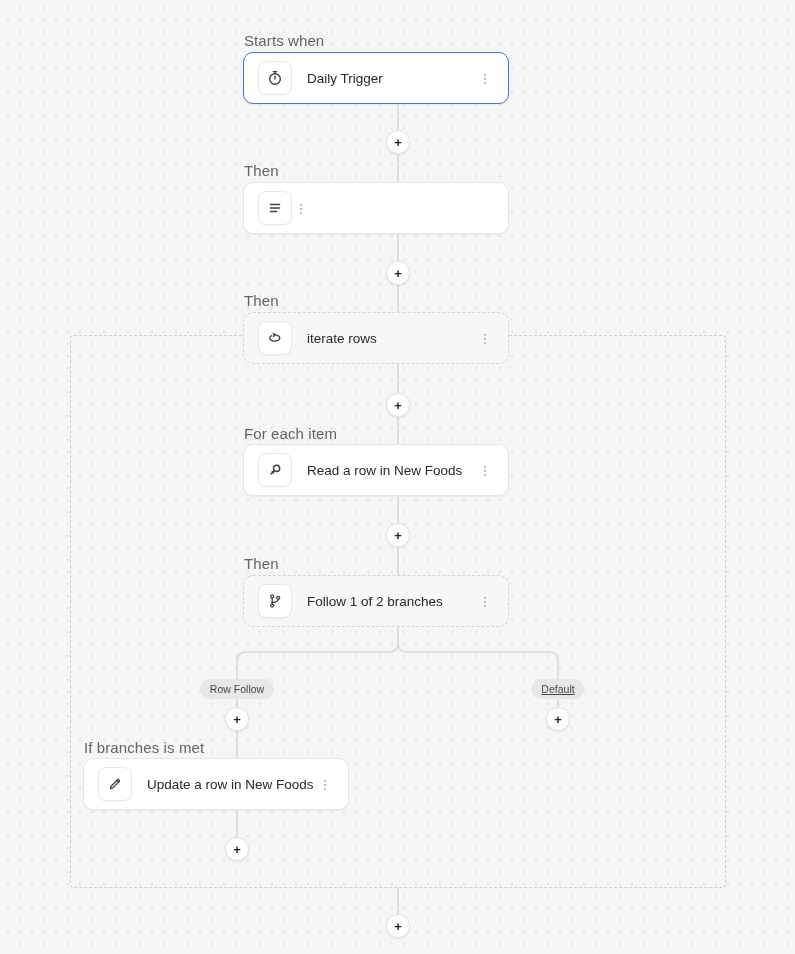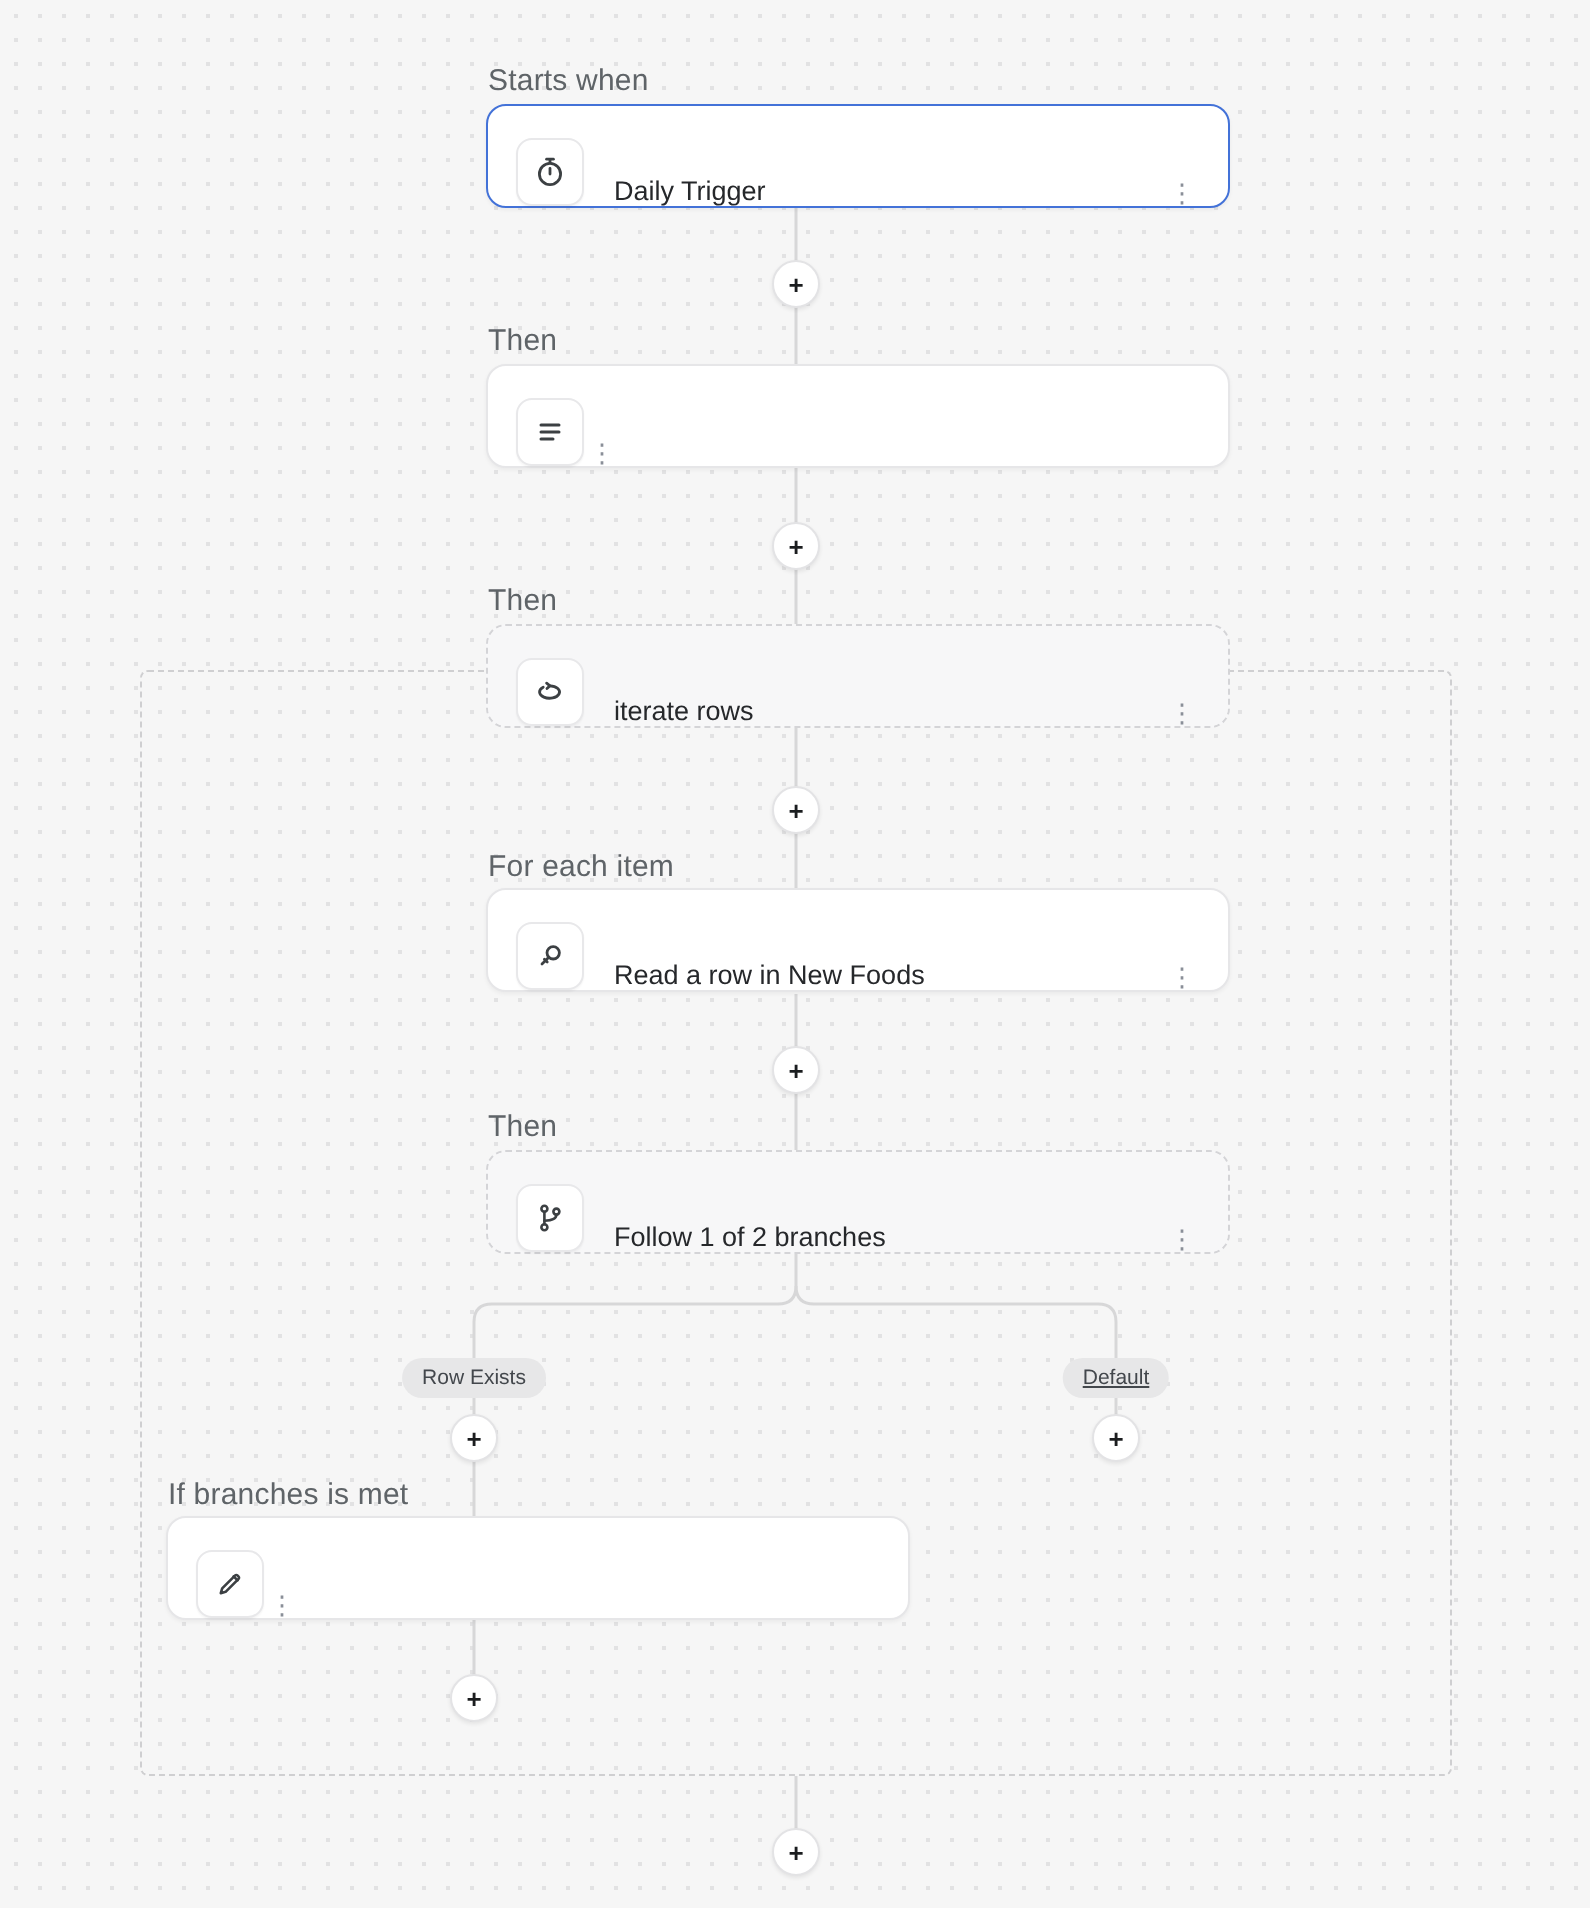--- a/index.html
+++ b/index.html
@@ -25,22 +25,22 @@
 
   
   .section-label {
     position:absolute; z-index:3;
     font-size:15px; color:#5f6468; letter-spacing:.1px;
   }
 
   
   .node-card {
     position:absolute; z-index:3;
-    width:372px; height:52px;
-    display:flex; align-items:flex-end;
+    width:266px; height:52px;
+    display:flex; align-items:center;
     padding:0 14px;
     background:#ffffff;
     border:1px solid #e6e6e8;
     border-radius:10px;
     box-shadow:0 1px 2px rgba(0,0,0,.05);
     cursor:pointer;
   }
   .node-card.trigger { border:1.5px solid #4372d8; }
   .node-card.dashed  { background:#f7f7f8; border:1px dashed #d4d4d7; box-shadow:none; }
 
@@ -198,24 +198,25 @@
   <span class="kebab">⋮</span>
 </div>
 
 <div class="node-card" id="card-5">
   <span class="icon-box">
     <svg width="16" height="16" viewBox="0 0 16 16" stroke="#3c4043" stroke-width="1.3" fill="none" stroke-linecap="round" stroke-linejoin="round">      
         <path d="M9.8 4.2 L11.8 6.2"></path>
       <path d="M3.4 12.6 L4.1 10.2 L10.6 3.7 C10.9 3.4 11.4 3.4 11.7 3.7 L12.3 4.3 C12.6 4.6 12.6 5.1 12.3 5.4 L5.8 11.9 L3.4 12.6 Z"></path>
     </svg>
   </span>
-  <span class="kebab">⋮</span>
-</div>
-
-<div class="branch-pill" id="pill-left">Row Exists</div>
+  <span class="node-title">Update a row in New Foods</span>
+  <span class="kebab">⋮</span>
+</div>
+
+<div class="branch-pill" id="pill-left">Row Follow</div>
 <div class="branch-pill" id="pill-right">Default</div>
 
 <div class="plus-btn" id="plus-0">+</div>
 <div class="plus-btn" id="plus-1">+</div>
 <div class="plus-btn" id="plus-2">+</div>
 <div class="plus-btn" id="plus-3">+</div>
 <div class="plus-btn" id="plus-4">+</div>
 <div class="plus-btn" id="plus-5">+</div>
 <div class="plus-btn" id="plus-6">+</div>
 <div class="plus-btn" id="plus-7">+</div>

